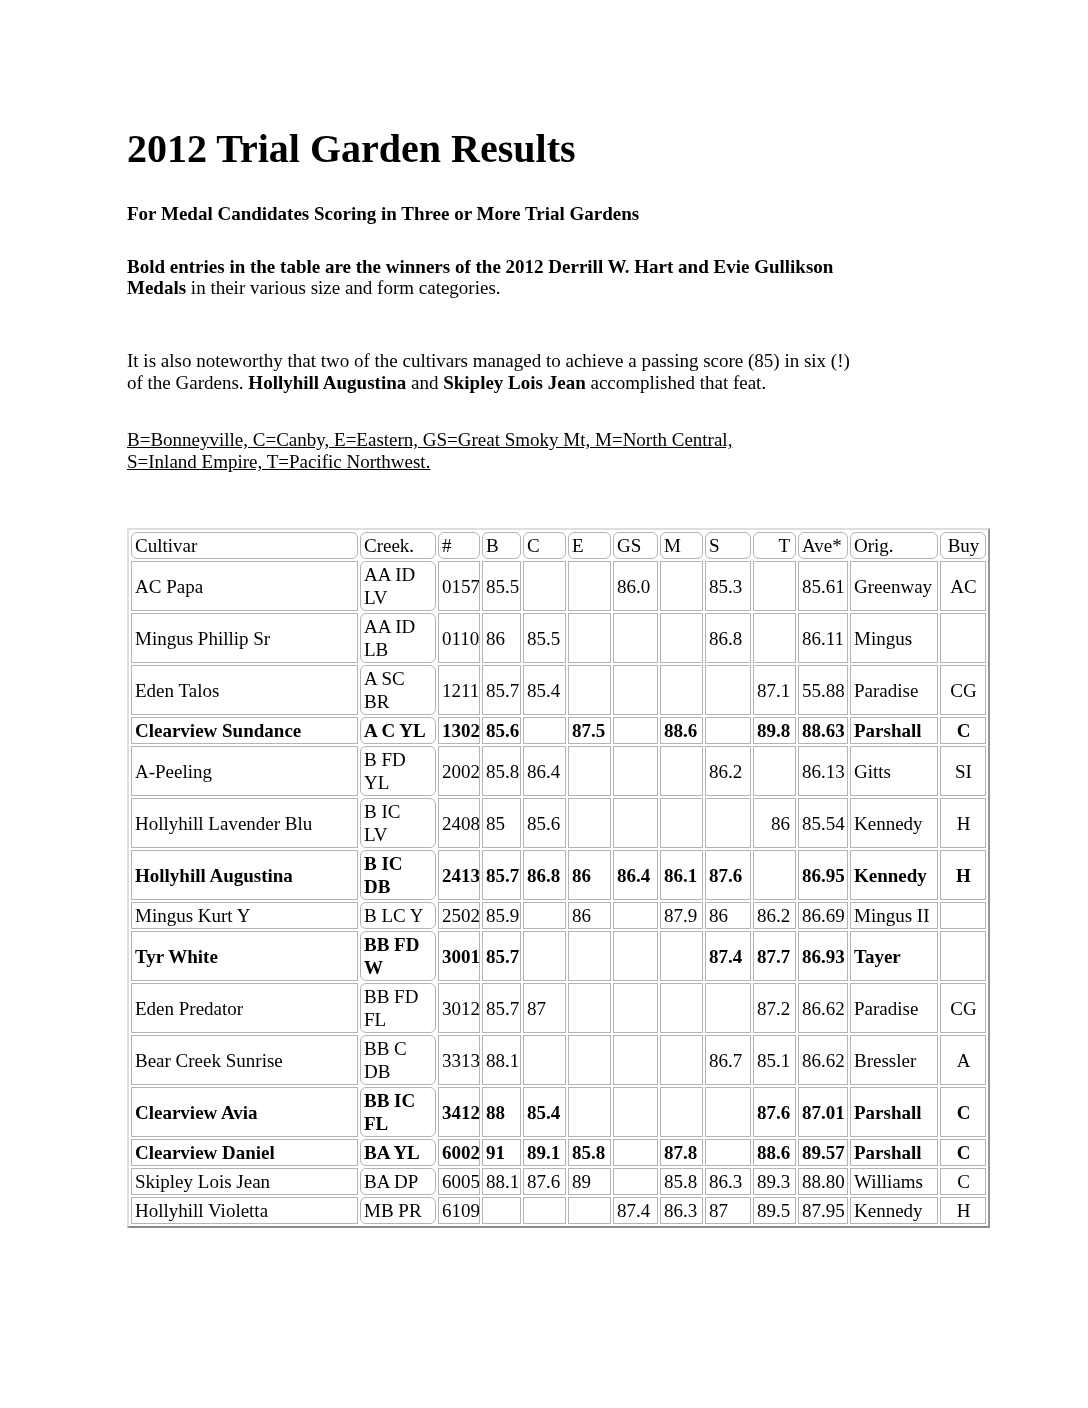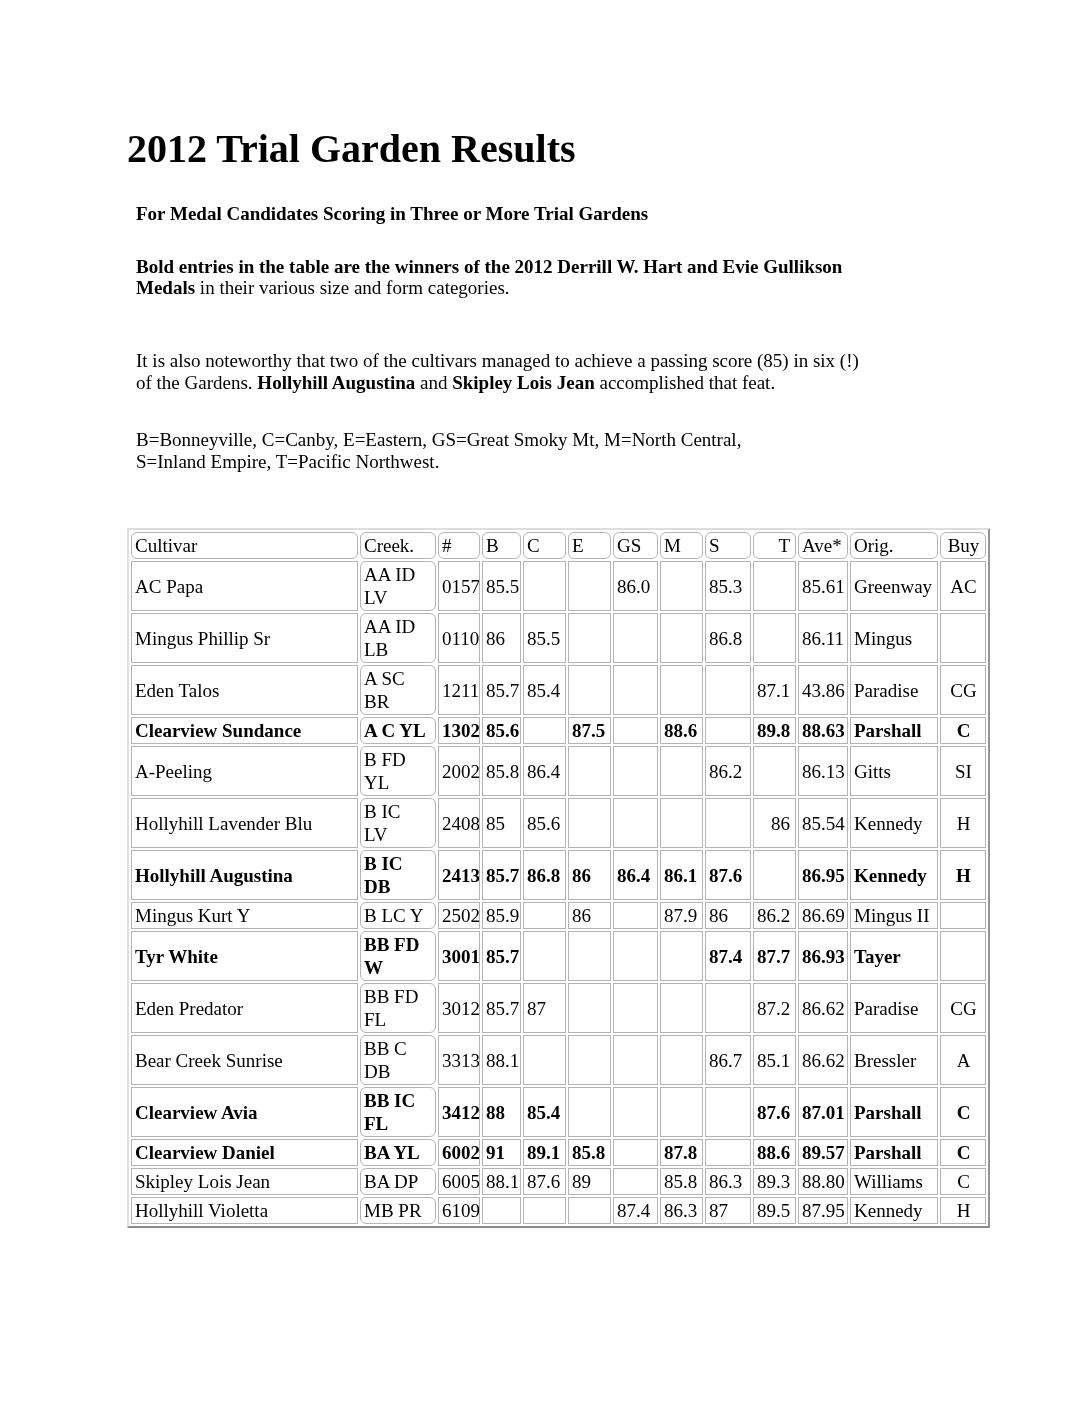--- a/index.html
+++ b/index.html
@@ -21,37 +21,38 @@
   h1.title {
     font-size: 40px;
     line-height: 42px;
     font-weight: bold;
     margin: 0;
     letter-spacing: 0px;
   }
   p {
     font-size: 19px;
     line-height: 21px;
-    margin: 9px;
+    margin: 0;
   }
   .subtitle {
     font-weight: bold;
     margin-top: 33px;
   }
   .medal-note {
     margin-top: 32px;
     font-family: Liberation Serif, serif;
   }
   .noteworthy {
     margin-top: 52px;
     line-height: 22px;
   }
   .legend {
     margin-top: 35px;
     line-height: 22px;
+    text-decoration: underline;
   }
   table.results {
     margin-top: 55px;
     table-layout: fixed;
     border-collapse: separate;
     border-spacing: 2px;
     border: 2px solid;
     border-color: #dedede #949494 #8a8a8a #dedede;
     font-size: 19px;
     width: 861px;
@@ -161,21 +162,21 @@
           <td class="c1">A SC
 BR</td>
           <td class="c2">1211</td>
           <td class="c3">85.7</td>
           <td class="c4">85.4</td>
           <td class="c5"></td>
           <td class="c6"></td>
           <td class="c7"></td>
           <td class="c8"></td>
           <td class="c9">87.1</td>
-          <td class="c10">43.86</td>
+          <td class="c10">55.88</td>
           <td class="c11">Paradise</td>
           <td class="c12">CG</td>
         </tr>
         <tr class="bold-row">
           <td class="c0">Clearview Sundance</td>
           <td class="c1">A C YL</td>
           <td class="c2">1302</td>
           <td class="c3">85.6</td>
           <td class="c4"></td>
           <td class="c5">87.5</td>

